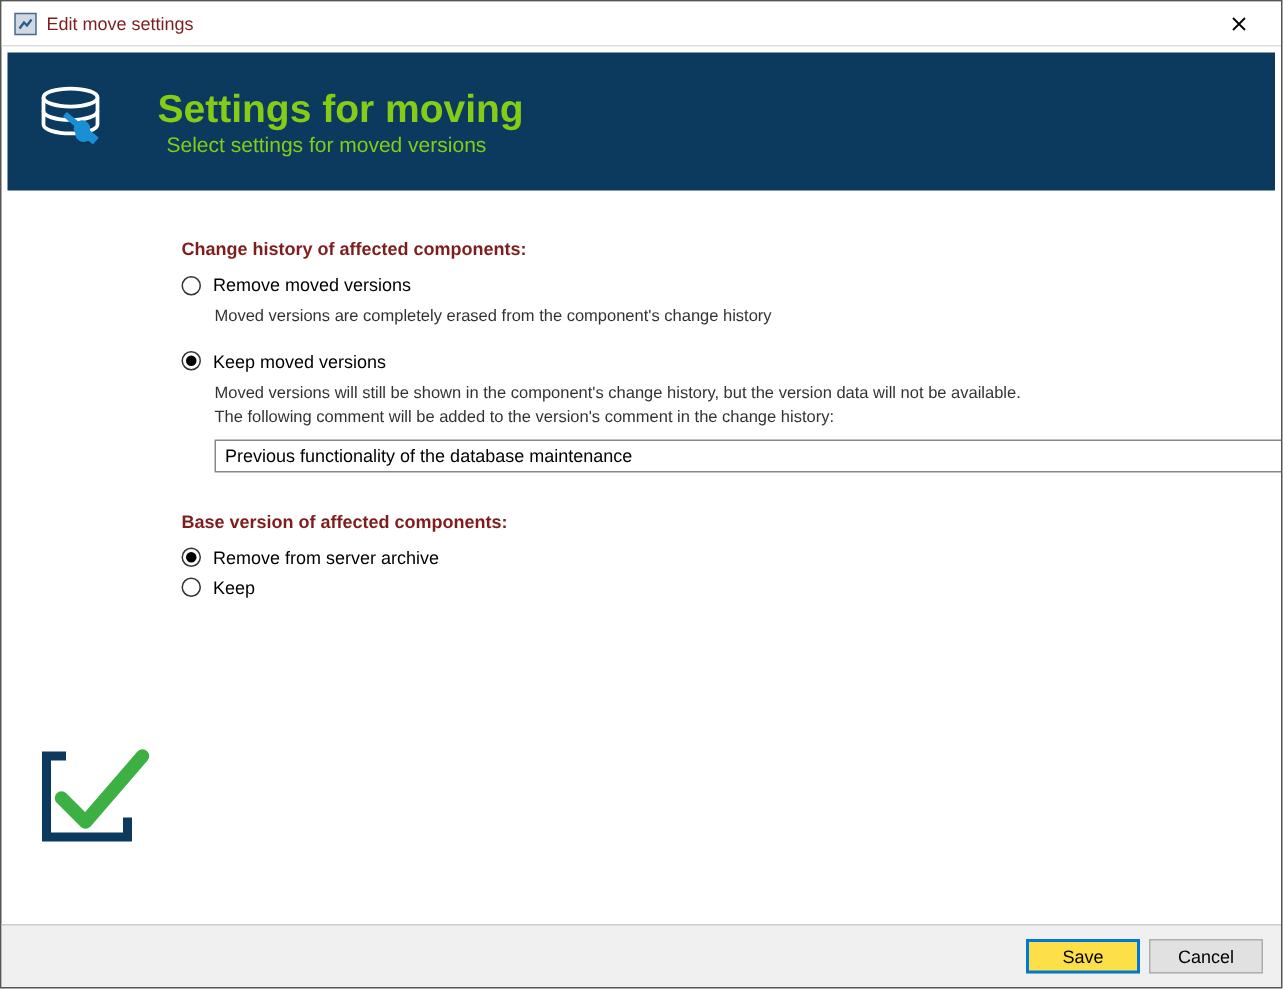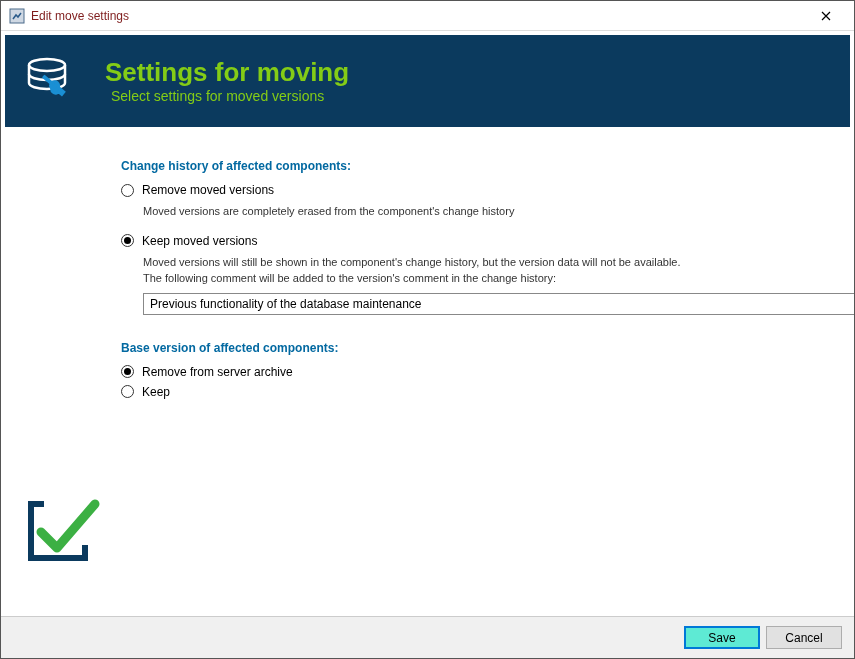--- a/index.html
+++ b/index.html
@@ -61,21 +61,21 @@
       margin-left: 6px;
     }
 
     .content {
       padding: 28px 24px 10px 120px;
     }
     .section-heading {
       font-weight: 700;
       font-size: 12px;
       margin-bottom: 10px;
-      color: #0369a1;
+      color: #7f1d1d;
     }
     .radio-row {
       display: flex;
       align-items: center;
       margin-bottom: 6px;
       cursor: pointer;
     }
     .radio-circle {
       width: 13px; height: 13px;
       border: 1px solid #333;
@@ -135,21 +135,21 @@
       height: 23px;
       border: 1px solid #adadad;
       background: #e1e1e1;
       font-size: 12px;
       font-family: inherit;
       cursor: pointer;
       padding: 0 12px;
     }
     .btn.primary {
       border: 2px solid #0078d7;
-      background: #5eead4;
+      background: #fde047;
     }
   </style>
 </head>
 <body>
 
 <div class="titlebar">
   <span class="app-icon">
     <svg viewBox="0 0 16 16" width="16" height="16">
       <rect x="1" y="1" width="14" height="14" fill="#cfd8e3" stroke="#4a6a8a" stroke-width="1"></rect>
       <path d="M4 11 L7 7 L9 9 L12 5" stroke="#2a5a8a" stroke-width="1.5" fill="none"></path>

